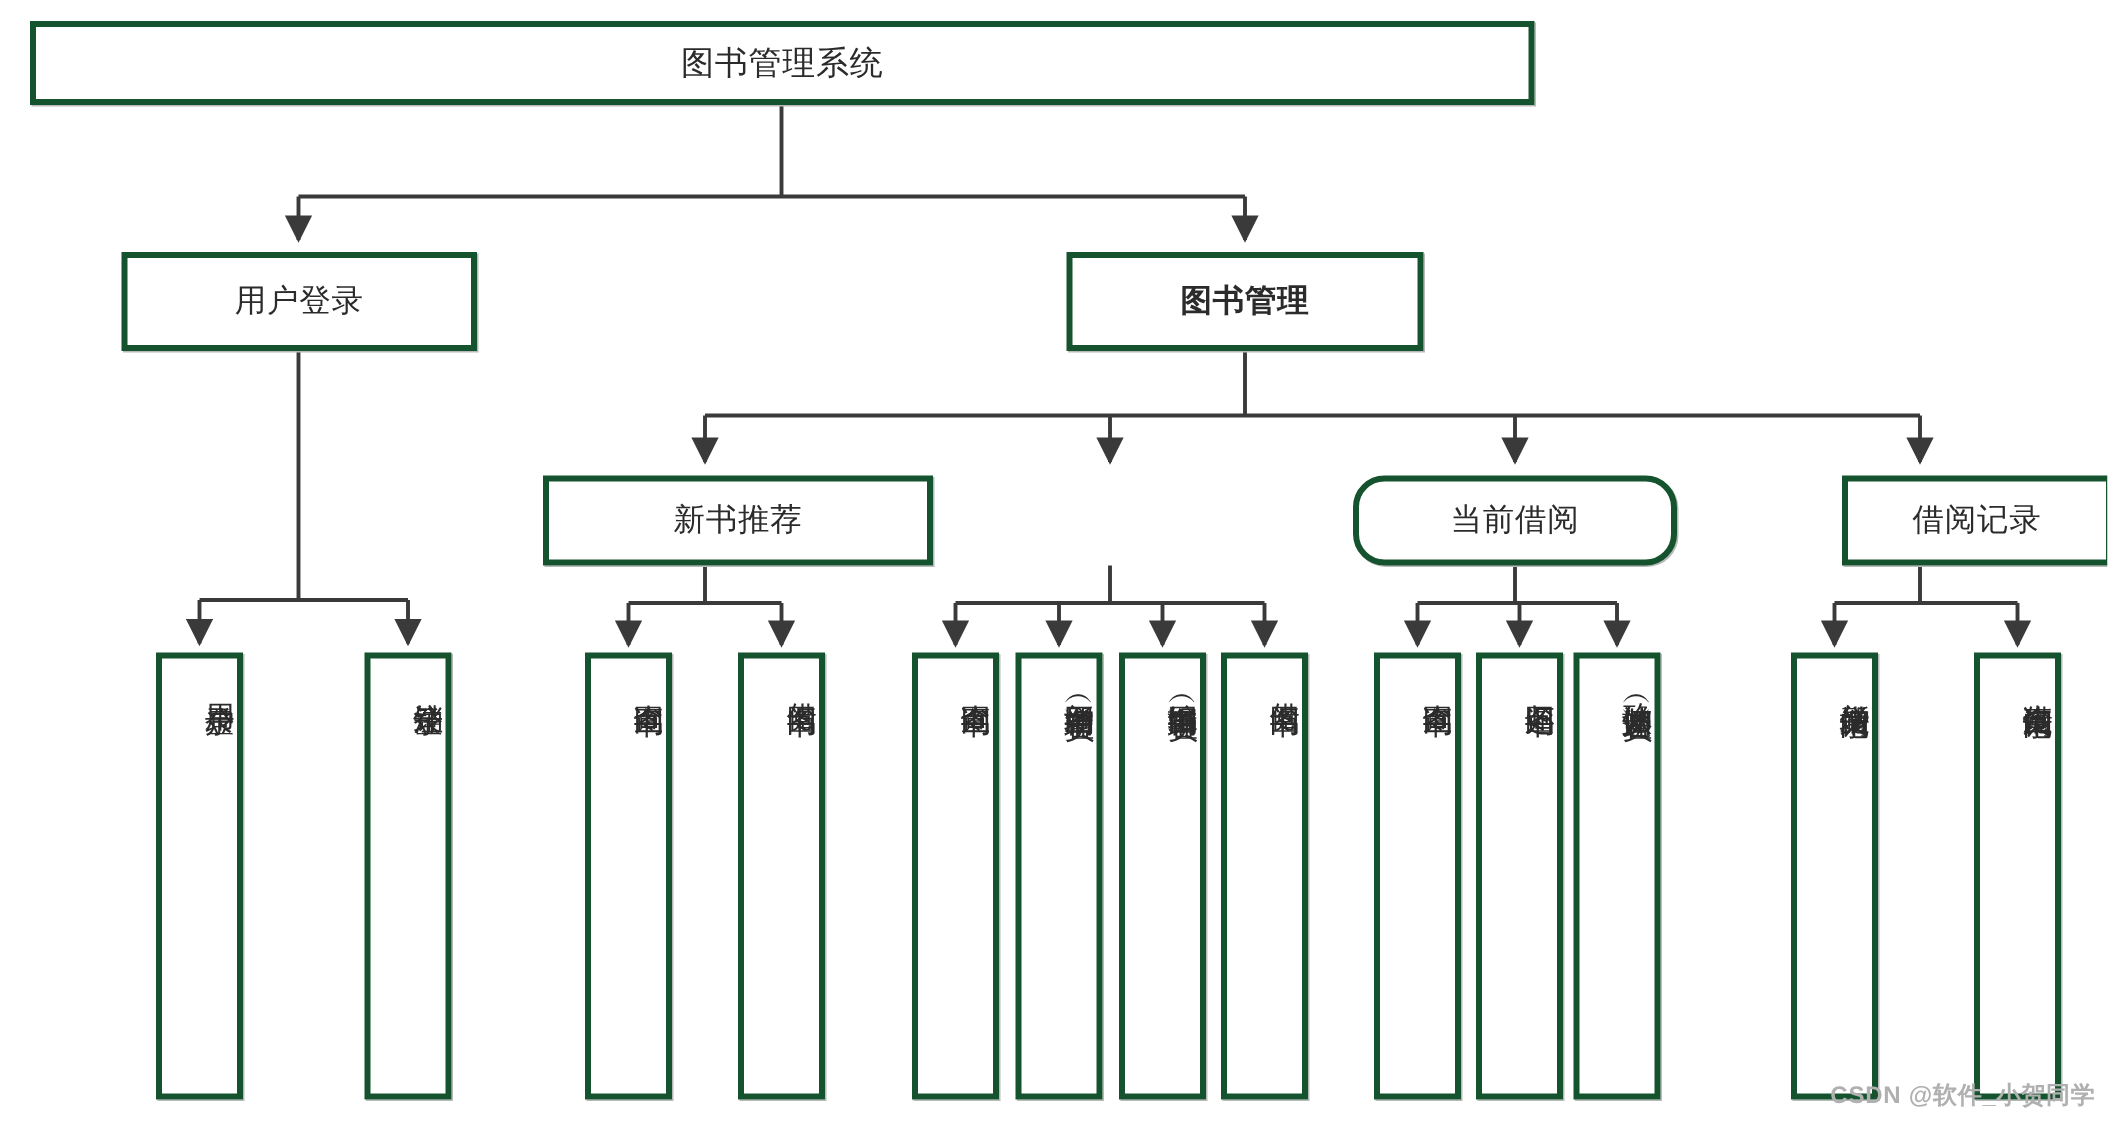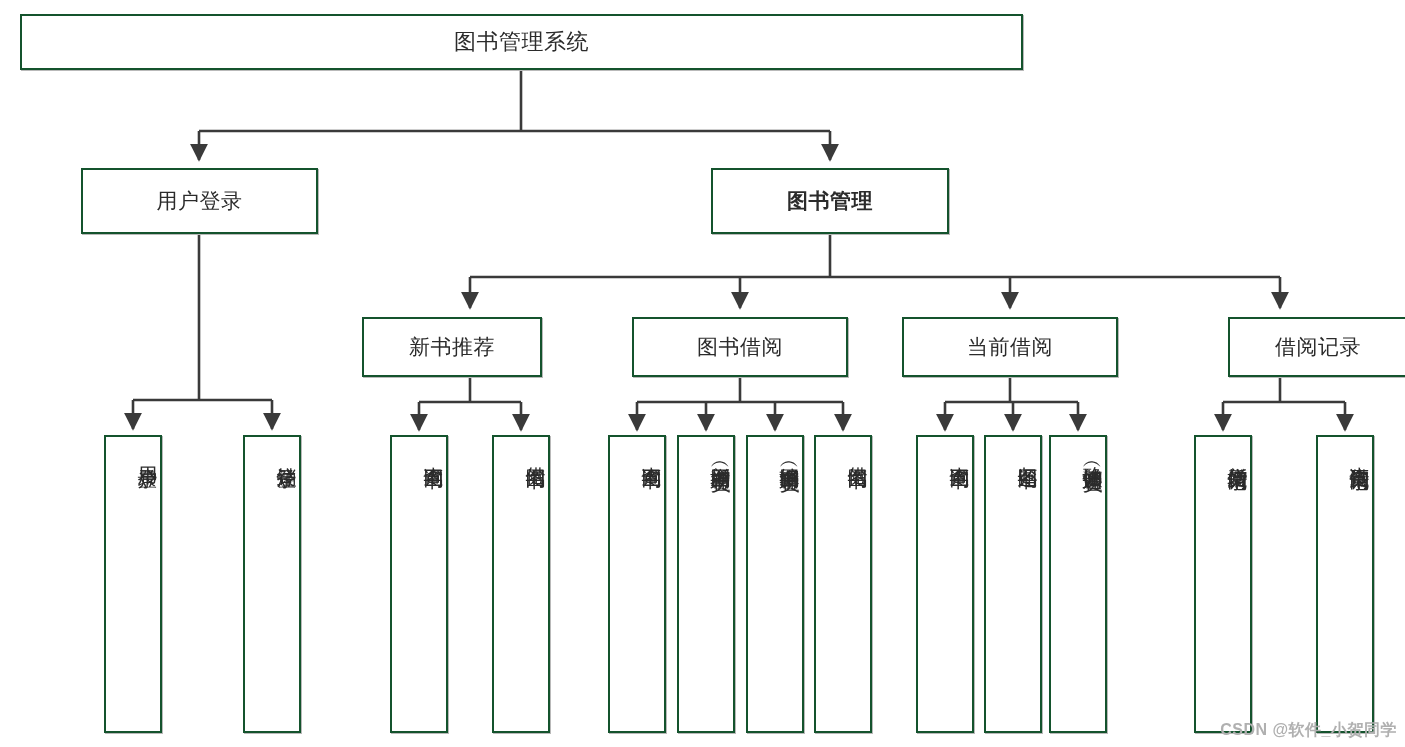--- a/index.html
+++ b/index.html
@@ -17,21 +17,21 @@
   #wires{
     position:absolute;
     left:0; top:0;
     width:1405px; height:747px;
     pointer-events:none;
   }
   .node{
     position:absolute;
     box-sizing:border-box;
     background:#ffffff;
-    border:2px solid #14532d;
+    border:4px solid #14532d;
     display:flex;
     align-items:center;
     justify-content:center;
     color:#2b2b2b;
     box-shadow:1px 1px 0 0 #b9b9b9;
   }
   .node.h{
     font-size:21px;
     line-height:1.25;
     letter-spacing:0.5px;
@@ -127,27 +127,24 @@
     <span class="txt">图书管理系统</span>
   </div>
 
   <div class="node h" style="left:81px;top:168px;width:237px;height:66px;">
     <span class="txt">用户登录</span>
   </div>
   <div class="node h" style="left:711px;top:168px;width:238px;height:66px;font-weight:bold;">
     <span class="txt">图书管理</span>
   </div>
 
-  <div class="node h" style="left:362px;top:317px;width:180px;height:60px;">
+  <div class="node h" style="left:362px;top:317px;width:260px;height:60px;">
     <span class="txt">新书推荐</span>
   </div>
-  <div class="node h" style="left:632px;top:317px;width:216px;height:60px;">
-    <span class="txt">图书借阅</span>
-  </div>
-  <div class="node h" style="left:902px;top:317px;width:216px;height:60px;">
+  <div class="node h" style="left:902px;top:317px;width:216px;height:60px;border-radius:21px;">
     <span class="txt">当前借阅</span>
   </div>
   <div class="node h" style="left:1228px;top:317px;width:180px;height:60px;">
     <span class="txt">借阅记录</span>
   </div>
 
   <div class="node v" style="left:104px;top:435px;width:58px;height:298px;">
     <span class="txt">用户登录</span>
   </div>
   <div class="node v" style="left:243px;top:435px;width:58px;height:298px;">

